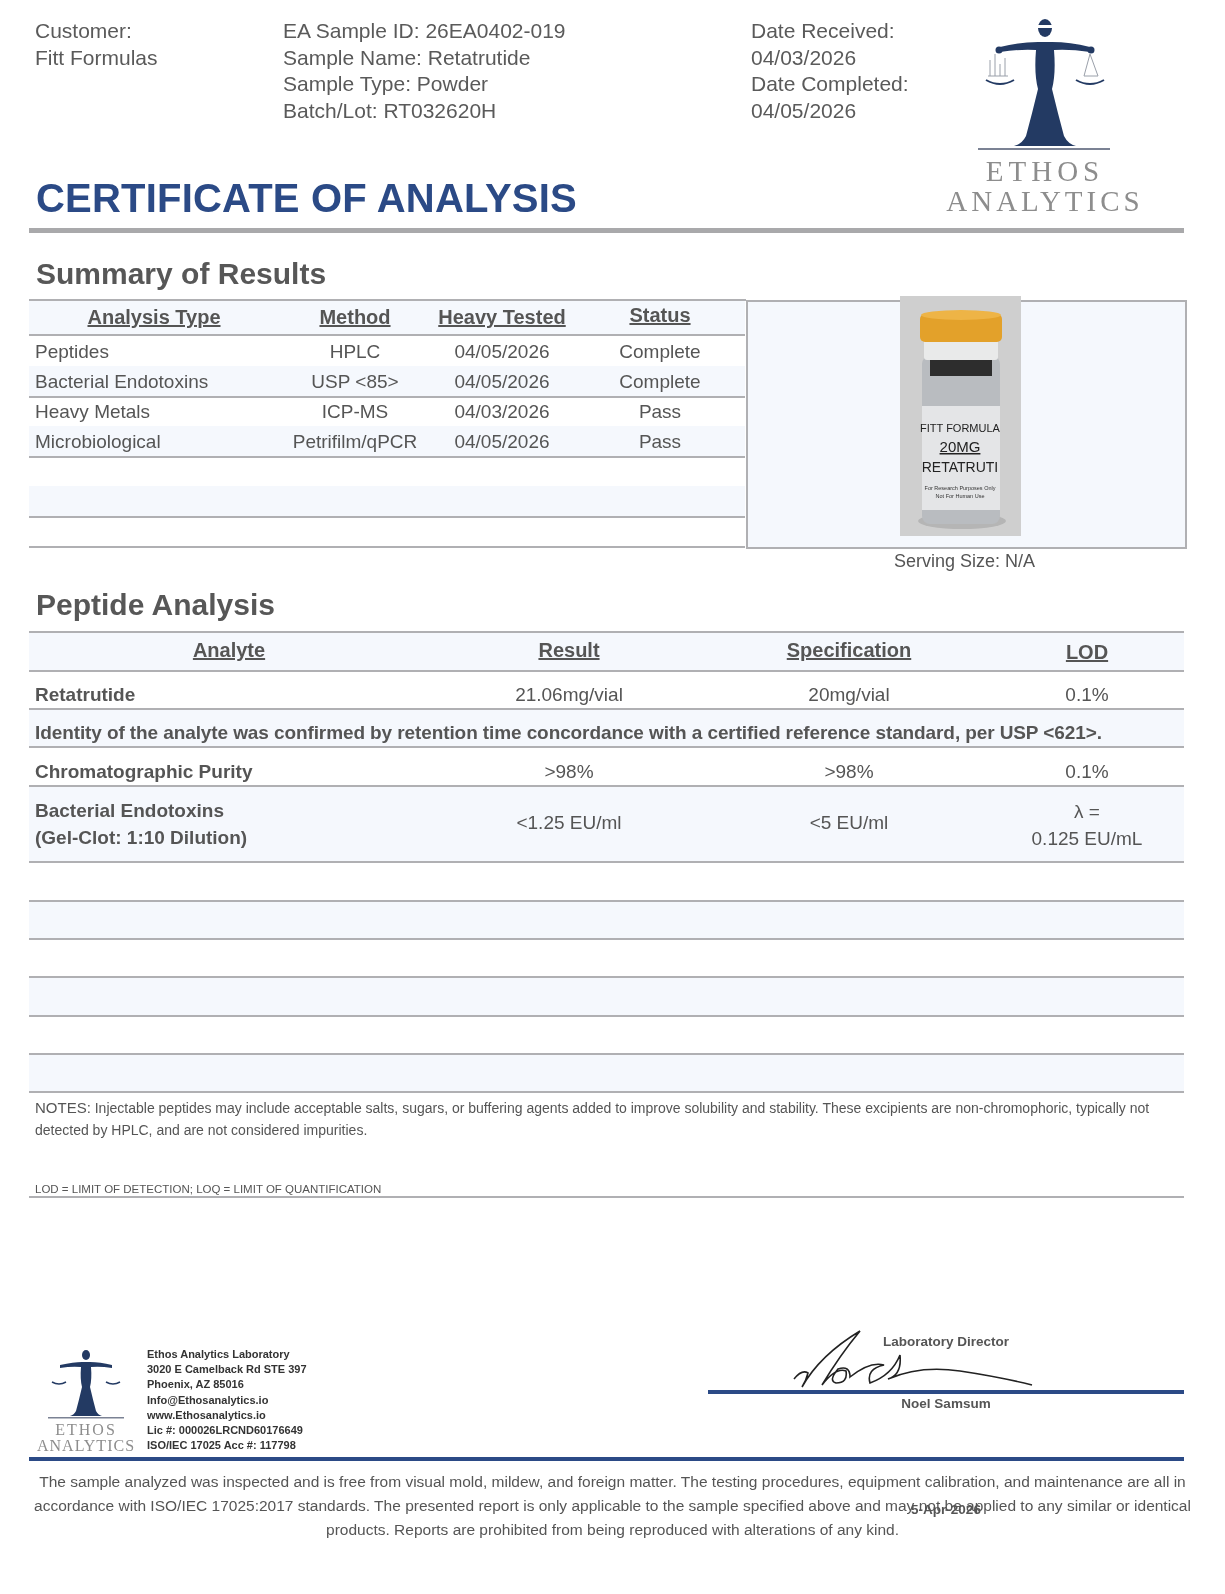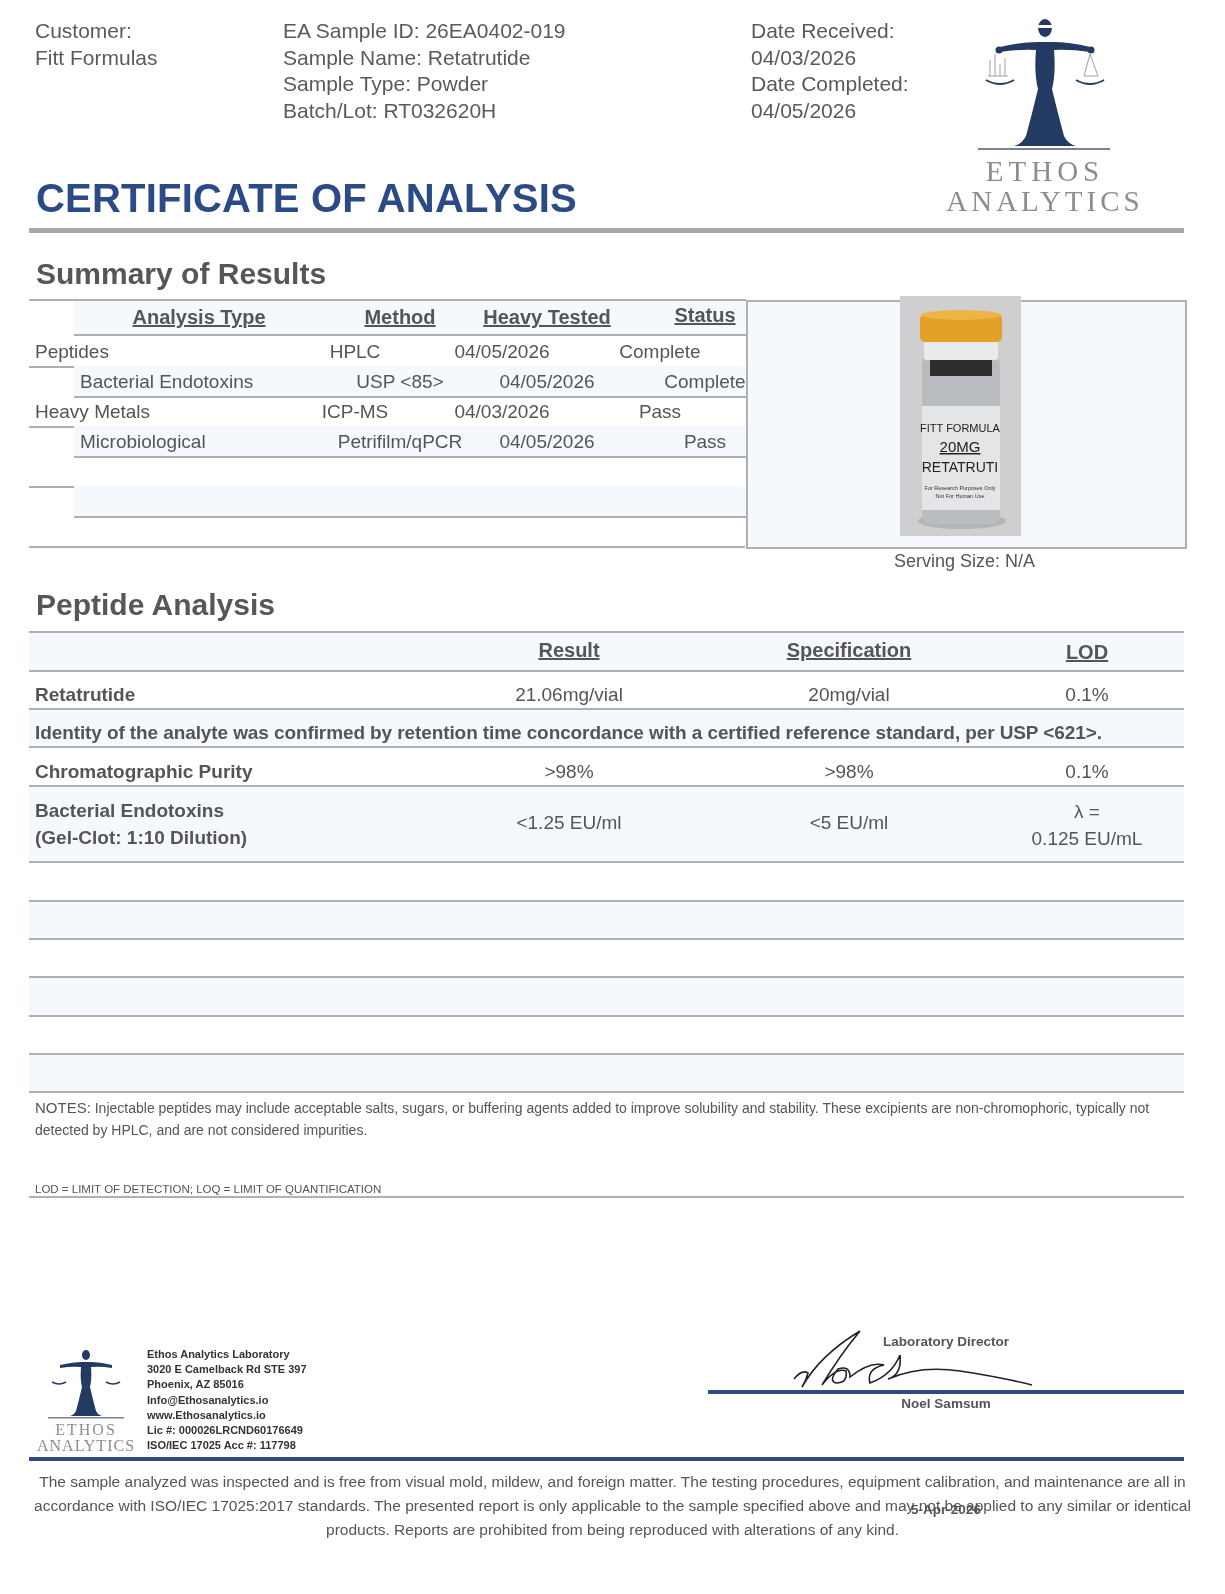--- a/index.html
+++ b/index.html
@@ -3,21 +3,21 @@
 <meta charset="utf-8">
 <style>
   html, body { margin:0; padding:0; background:#ffffff; }
   body { width:1225px; height:1594px; position:relative; overflow:hidden; font-family:"Liberation Sans", sans-serif; color:#555; }
   .abs { position:absolute; }
   .meta { font-size:21px; color:#5a5a5a; line-height:26.5px; }
   .title { left:36px; top:176px; font-size:40px; font-weight:bold; color:#2b4a86; letter-spacing:0.2px; }
   .rule-grey { left:29px; top:228px; width:1155px; height:5px; background:#a9a9ab; }
   .h2 { font-size:30px; font-weight:bold; color:#575757; }
   .sum-row { position:absolute; left:29px; width:716px; height:30px; border-bottom:2px solid #b0b0b3; font-size:19px; color:#555; }
-  .sum-row.alt { background:#f5f8fd;margin-left:45px; }
+  .sum-row.alt { background:#f5f8fd; }
   .cell { position:absolute; top:0; height:30px; line-height:32px; white-space:nowrap; }
   .hdr { font-weight:bold; text-decoration:underline; color:#555; font-size:20px; }
   .img-box { left:746px; top:300px; width:437px; height:245px; border:2px solid #b0b0b3; background:#f5f8fd; }
   .vial-photo { left:900px; top:296px; width:121px; height:240px; background:linear-gradient(90deg,#c8c8c8,#d8d8d8 50%,#c2c2c2); overflow:hidden; }
   
   .pep-row { position:absolute; left:29px; width:1155px; border-bottom:2px solid #b0b0b3; font-size:19px; color:#555; }
   .pep-row.alt { background:#f5f8fd; }
   .pcell { position:absolute; white-space:nowrap; text-align:center; }
   .bold { font-weight:bold; }
   .notes { left:35px; top:1097px; width:1150px; font-size:14px; color:#555; line-height:22px; }
@@ -134,20 +134,21 @@
     <text x="60" y="202" font-family="Liberation Sans, sans-serif" font-size="5.5" text-anchor="middle" fill="#333">Not For Human Use</text>
   </svg>
 </div>
 <div class="abs" style="left:746px; top:551px; width:437px; text-align:center; font-size:18px; color:#555;">Serving Size: N/A</div>
 
 <div class="abs h2" style="left:36px; top:588px;">Peptide Analysis</div>
 
 <div class="abs" style="left:29px; top:631px; width:1155px; height:2px; background:#b0b0b3;"></div>
 
 <div class="pep-row alt" style="top:633px; height:37px;">
+  <div class="pcell hdr" style="left:0; width:400px; top:6px;">Analyte</div>
   <div class="pcell hdr" style="left:440px; width:200px; top:6px;">Result</div>
   <div class="pcell hdr" style="left:720px; width:200px; top:6px;">Specification</div>
   <div class="pcell hdr" style="left:960px; width:196px; top:8px;">LOD</div>
 </div>
 
 <div class="pep-row" style="top:672px; height:36px;">
   <div class="pcell bold" style="left:6px; top:12px; text-align:left;">Retatrutide</div>
   <div class="pcell" style="left:440px; width:200px; top:12px;">21.06mg/vial</div>
   <div class="pcell" style="left:720px; width:200px; top:12px;">20mg/vial</div>
   <div class="pcell" style="left:960px; width:196px; top:12px;">0.1%</div>

